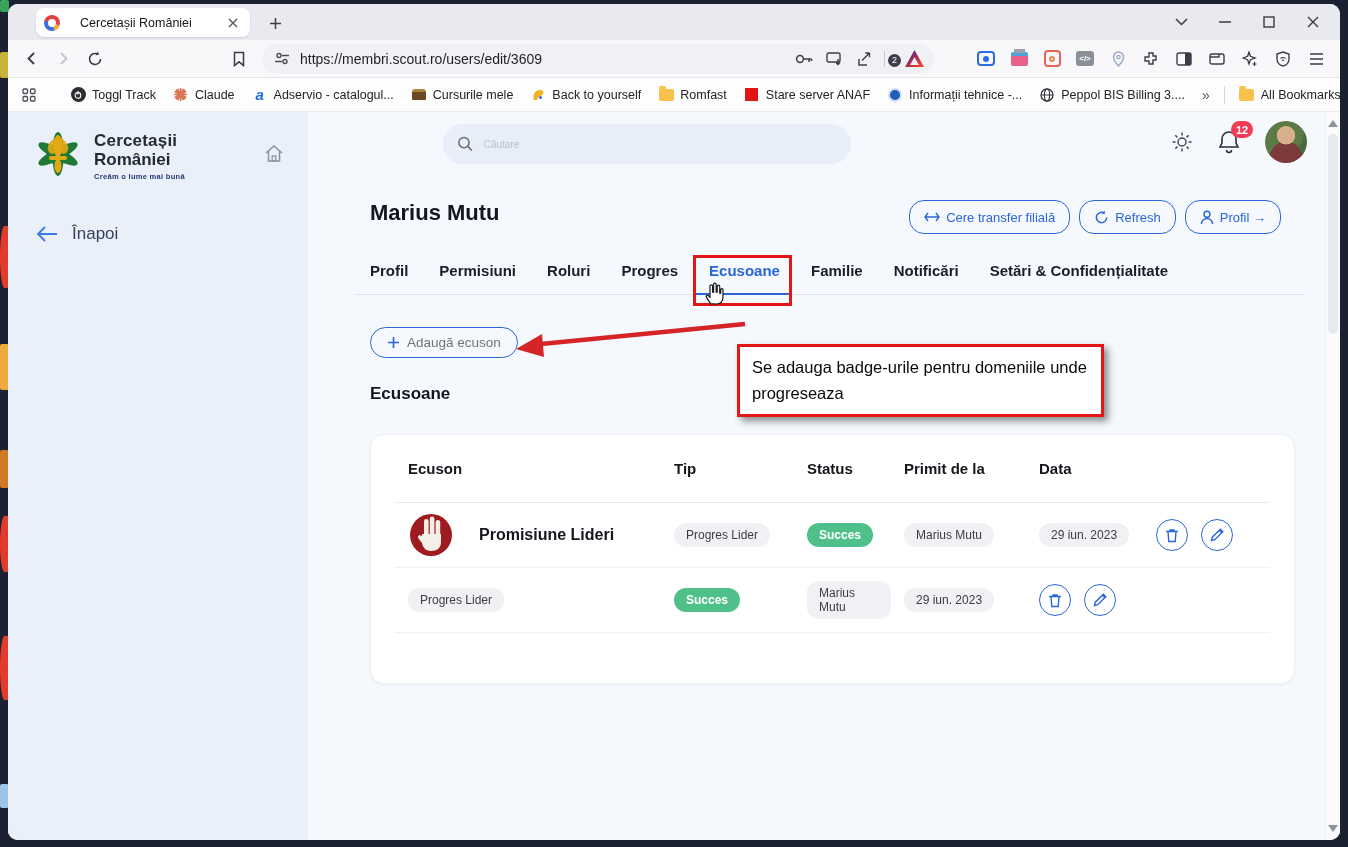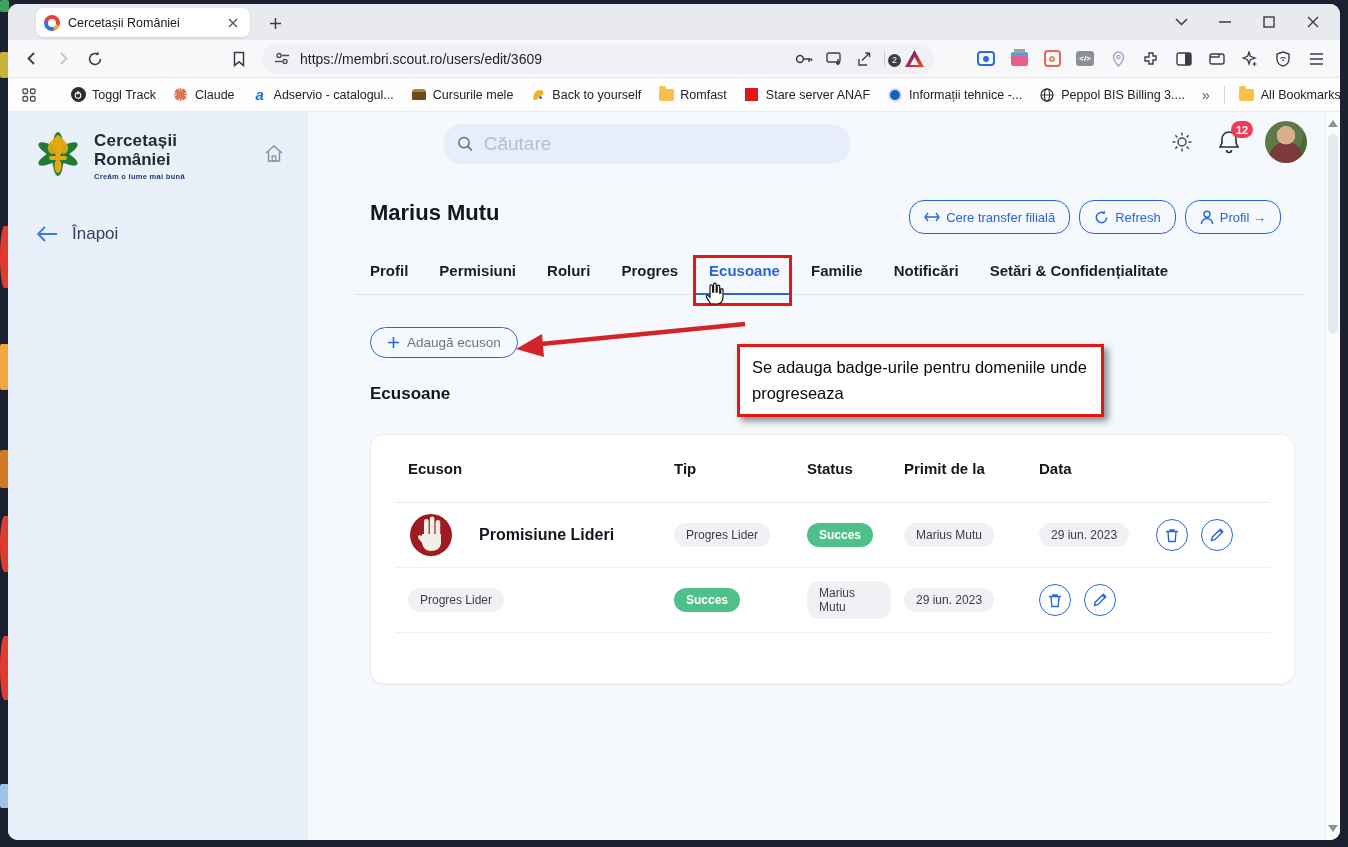--- a/index.html
+++ b/index.html
@@ -12,21 +12,21 @@
   .strip-right { right:0; top:0; width:9px; height:847px; }
   .strip-bottom { left:0; bottom:0; width:1348px; height:8px; }
   .blob { position:absolute; left:0; width:9px; border-radius:2px; }
 
   
   .browser { position:absolute; left:8px; top:4px; width:1332px; height:836px;
     border-radius:10px; overflow:hidden; background:#fff; z-index:1; }
 
   .titlebar { height:36px; background:#e9eaef; display:flex; align-items:center; position:relative; }
   .tab { position:absolute; left:28px; top:4px; width:214px; height:29px; background:#fff;
-    border-radius:8px; display:flex; align-items:center; padding:6px 8px; gap:8px;
+    border-radius:8px; display:flex; align-items:center; padding:6px 8px; gap:20px;
     box-shadow:0 1px 2px rgba(0,0,0,.12); }
   .favicon { width:16px; height:16px; border-radius:50%;
     background:conic-gradient(#e54040 0 30%, #f7a23a 30% 45%, #3b6fe0 45% 80%, #e54040 80%); position:relative; }
   .favicon::after { content:""; position:absolute; inset:4px; background:#fff; border-radius:50%; }
   .tab-title { font-size:12.5px; color:#17171d; flex:1; white-space:nowrap; overflow:hidden; }
   .tab-close { width:18px; height:18px; display:flex; align-items:center; justify-content:center;
     border-radius:4px; color:#55555c; }
   .newtab-btn { position:absolute; left:256px; top:8px; width:22px; height:22px; color:#3c3c44;
     display:flex; align-items:center; justify-content:center; }
   .win-controls { position:absolute; right:6px; top:0; height:36px; display:flex; align-items:center; gap:26px;
@@ -85,21 +85,21 @@
   .logo-text .tagline { font-size:7.5px; font-weight:700; color:#25386e; margin-top:3px; letter-spacing:.3px; }
   .home-btn { position:absolute; right:24px; top:32px; color:#8a93a3; }
   .back-row { display:flex; align-items:center; gap:14px; margin-top:42px; margin-left:4px; }
   .back-row .lbl { font-size:17px; color:#33415c; }
 
   .main { flex:1; position:relative; }
 
   .appheader { position:absolute; left:0; top:0; right:0; height:58px; }
   .search-pill { position:absolute; left:135px; top:12px; width:408px; height:40px; background:#e7eef9;
     border-radius:20px; display:flex; align-items:center; padding:0 14px; gap:10px; }
-  .search-pill input { border:none; outline:none; background:transparent; font-size:19px; color:#8b5cf6; width:100%;
+  .search-pill input { border:none; outline:none; background:transparent; font-size:10px; color:#8b5cf6; width:100%;
     font-family:"Liberation Sans", sans-serif; }
   .search-pill input::placeholder { color:#b7bfcc; }
   .hdr-right { position:absolute; right:18px; top:9px; display:flex; align-items:center; gap:24px; }
   .bell-wrap { position:relative; }
   .notif-badge { position:absolute; top:-8px; right:-12px; min-width:22px; height:17px; border-radius:9px;
     background:#f23b55; color:#fff; font-size:11px; font-weight:700; display:flex; align-items:center; justify-content:center; padding:0 4px; }
   .avatar { width:42px; height:42px; border-radius:50%;
     background:
       radial-gradient(circle at 50% 34%, #d9b08c 0 26%, transparent 27%),
       radial-gradient(circle at 50% 88%, #7c3a3a 0 38%, transparent 39%),

